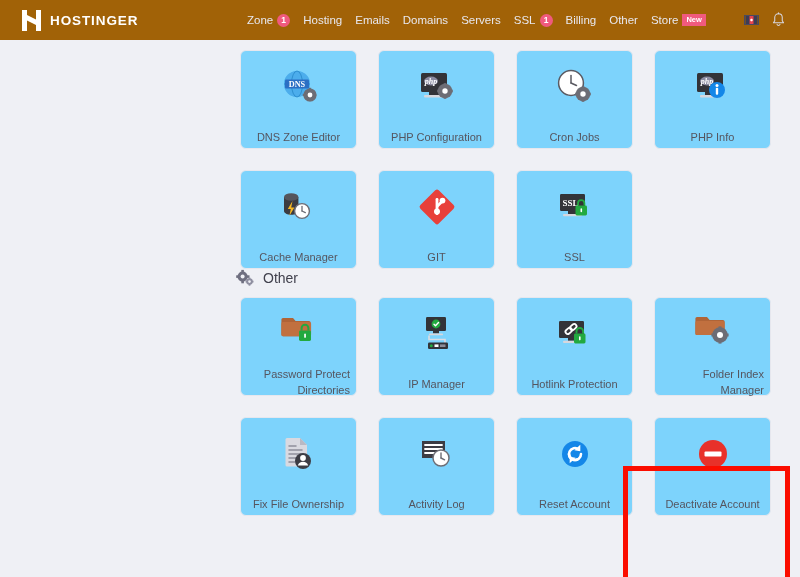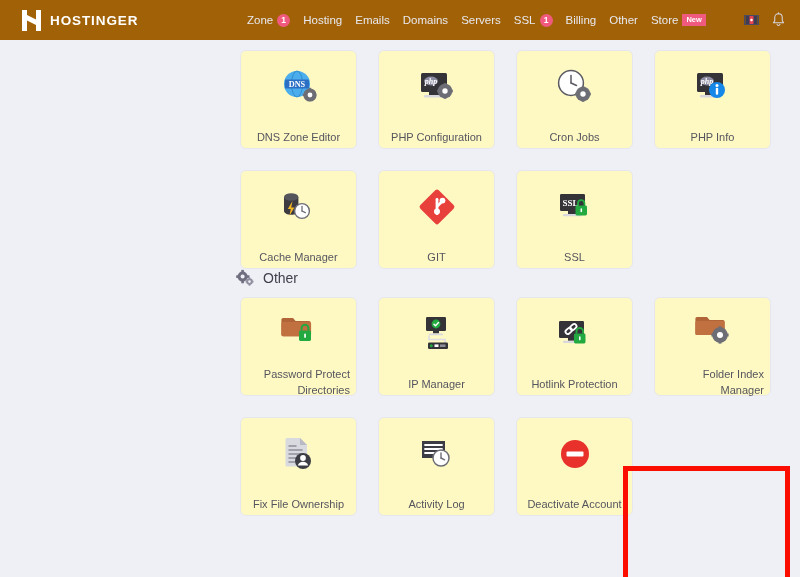--- a/index.html
+++ b/index.html
@@ -71,21 +71,21 @@
   .grid {
     display: grid;
     grid-template-columns: repeat(4, 117px);
     gap: 21px;
     margin-left: 240px;
     margin-top: 10px;
   }
   .card {
     position: relative;
     height: 99px;
-    background: #fef9c3;
+    background: #7dd3fc;
     border: 1px solid #e6e7ee;
     border-radius: 6px;
     display: flex;
     flex-direction: column;
     align-items: center;
     justify-content: flex-start;
     cursor: pointer;
   }
   .card-icon {
     height: 52px;
@@ -439,20 +439,32 @@
             <line x1="9" y1="20" x2="21" y2="20"></line>
           </g>
           <circle cx="25" cy="25" r="8" fill="#ffffff" stroke="#6d6d75" stroke-width="1.5"></circle>
           <line x1="25" y1="25" x2="25" y2="20" stroke="#6d6d75" stroke-width="1.4" stroke-linecap="round"></line>
           <line x1="25" y1="25" x2="28.6" y2="26.8" stroke="#6d6d75" stroke-width="1.4" stroke-linecap="round"></line>
         </svg>
       </div>
       <div class="card-label">Activity Log</div>
     </div>
 
+    <div class="card">
+      <div class="card-icon">
+        <svg width="42" height="42" viewBox="0 0 42 42">
+          <circle cx="21" cy="21" r="13" fill="#1487e8"></circle>
+          <path d="M27 21a6 6 0 1 1-2.3-4.7" fill="none" stroke="#ffffff" stroke-width="2.6" stroke-linecap="round"></path>
+          <polygon points="26.3,11.8 26.3,18.2 20.4,17.2" fill="#ffffff"></polygon>
+          <path d="M15 21a6 6 0 0 0 8.3 5.5" fill="none" stroke="#ffffff" stroke-width="2.6" stroke-linecap="round"></path>
+          <polygon points="15.7,30.2 15.7,23.8 21.6,24.8" fill="#ffffff"></polygon>
+        </svg>
+      </div>
+      <div class="card-label">Reset Account</div>
+    </div>
 
     <div class="card">
       <div class="card-icon">
         <svg width="42" height="42" viewBox="0 0 42 42">
           <circle cx="21" cy="21" r="14" fill="#e8312a"></circle>
           <rect x="12.5" y="18.6" width="17" height="4.8" rx="1" fill="#ffffff"></rect>
         </svg>
       </div>
       <div class="card-label">Deactivate Account</div>
     </div>

